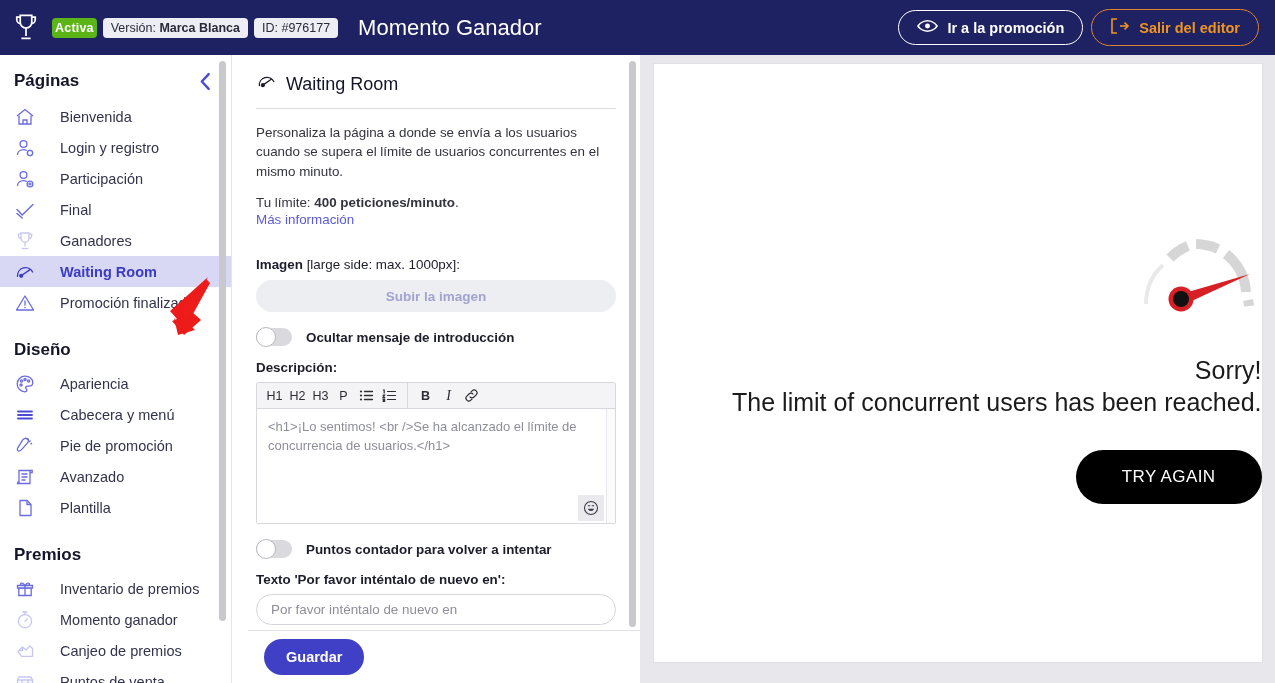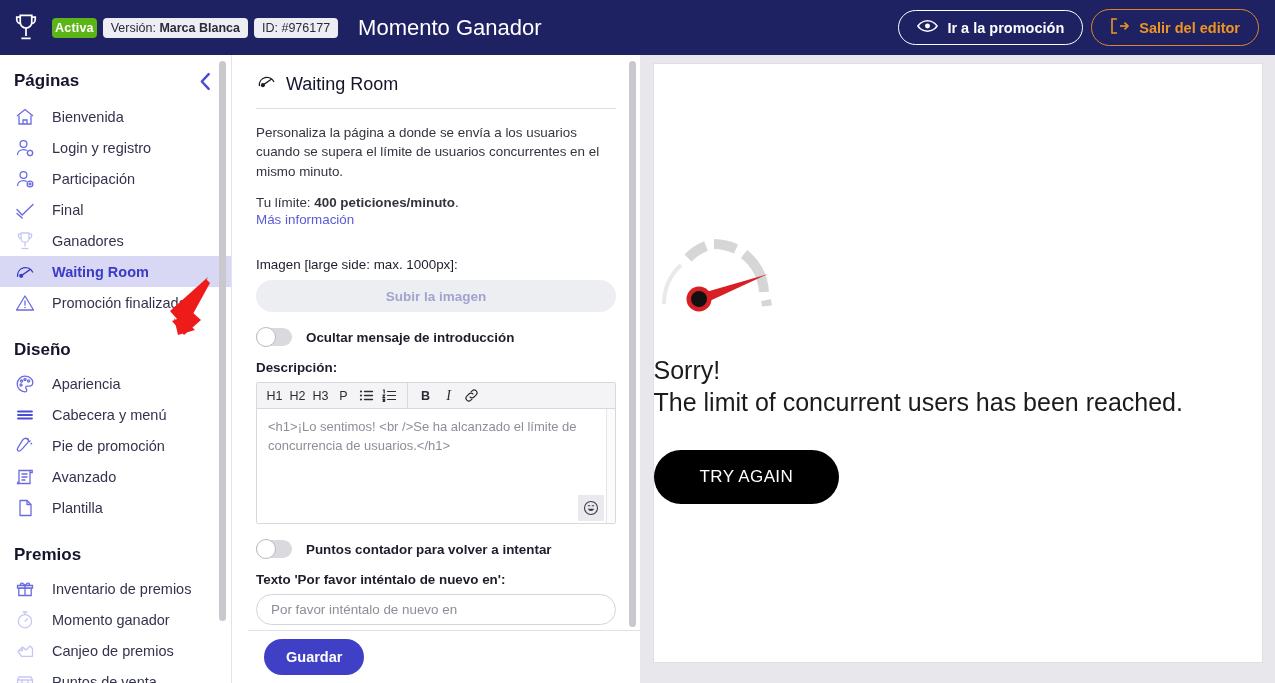--- a/index.html
+++ b/index.html
@@ -51,21 +51,21 @@
   .side-head {
     display: flex; align-items: center; justify-content: space-between;
     padding: 16px 18px 10px 14px;
   }
   .side-head h2 { font-size: 17px; color: #14142b; font-weight: bold; }
   .collapse-btn { color: #4a4ad4; cursor: pointer; line-height: 0; }
   .side-section-title {
     font-size: 17px; color: #14142b; font-weight: bold; padding: 22px 14px 8px 14px;
   }
   .nav-item {
-    display: flex; align-items: center; gap: 16px;
+    display: flex; align-items: center; gap: 24px;
     padding: 7px 14px; height: 31px; cursor: pointer; position: relative;
   }
   .nav-item .ico { width: 22px; height: 22px; flex: 0 0 22px; line-height: 0; }
   .nav-item .lbl { font-size: 14.5px; color: #33334d; white-space: nowrap; }
   .nav-item.active { background: #d8d8f5; }
   .nav-item.active .lbl { color: #3b3bc4; font-weight: bold; }
   .nav-item.dim .ico { opacity: .38; }
   .nav-item.dim .lbl { color: #33334d; }
 
   .side-scrollbar {
@@ -86,21 +86,21 @@
   .panel-title {
     display: flex; align-items: center; gap: 9px;
     font-size: 18px; color: #14142b; padding-bottom: 11px;
     border-bottom: 1px solid #dcdce4; margin-bottom: 14px;
   }
   .para { font-size: 13.4px; color: #34343f; line-height: 1.45; margin-bottom: 14px; }
   .limit-line { font-size: 13.4px; color: #34343f; margin-bottom: 2px; }
   .limit-line b { font-weight: bold; }
   .link { font-size: 13.4px; color: #5b5bd6; cursor: pointer; }
   .field-label { font-size: 13.4px; color: #1d1d2b; margin-bottom: 8px; }
-  .field-label b { font-weight: normal; margin-top: 8px; }
+  .field-label b { font-weight: bold; margin-top: 8px; }
   .spacer-28 { height: 30px; }
   .upload-btn {
     width: 100%; height: 32px; border-radius: 16px; background: #eceef2;
     color: #a3a3cf; font-size: 13.5px; font-weight: bold;
     display: flex; align-items: center; justify-content: center; cursor: pointer;
   }
   .toggle-row { display: flex; align-items: center; gap: 14px; margin: 16px 0 14px 0; }
   .toggle {
     width: 36px; height: 18px; border-radius: 10px; background: #d9d9de;
     position: relative; cursor: pointer; flex: 0 0 36px;
@@ -159,21 +159,21 @@
 
   
   .preview-wrap {
     position: absolute; left: 640px; top: 55px; width: 635px; height: 628px;
     background: #e8e8ec;
     display: flex; align-items: flex-start; justify-content: center;
     padding-top: 8px;
   }
   .preview-card {
     width: 610px; height: 600px; background: #ffffff; border: 1px solid #dfdfe4;
-    display: flex; flex-direction: column; align-items: flex-start; justify-content: center;
+    display: flex; flex-direction: column; align-items: flex-end; justify-content: center;
   }
   .gauge { margin-bottom: 38px; }
   .sorry-1 { font-size: 25px; color: #1b1b1b; font-weight: 400; margin-bottom: 3px; }
   .sorry-2 { font-size: 25px; color: #1b1b1b; font-weight: 400; margin-bottom: 33px; }
   .try-btn {
     background: #000000; color: #ffffff; border: none; border-radius: 28px;
     padding: 17px 46px; font-size: 17px; letter-spacing: .4px; cursor: pointer;
     font-family: "Liberation Sans", sans-serif;
   }
 </style>

